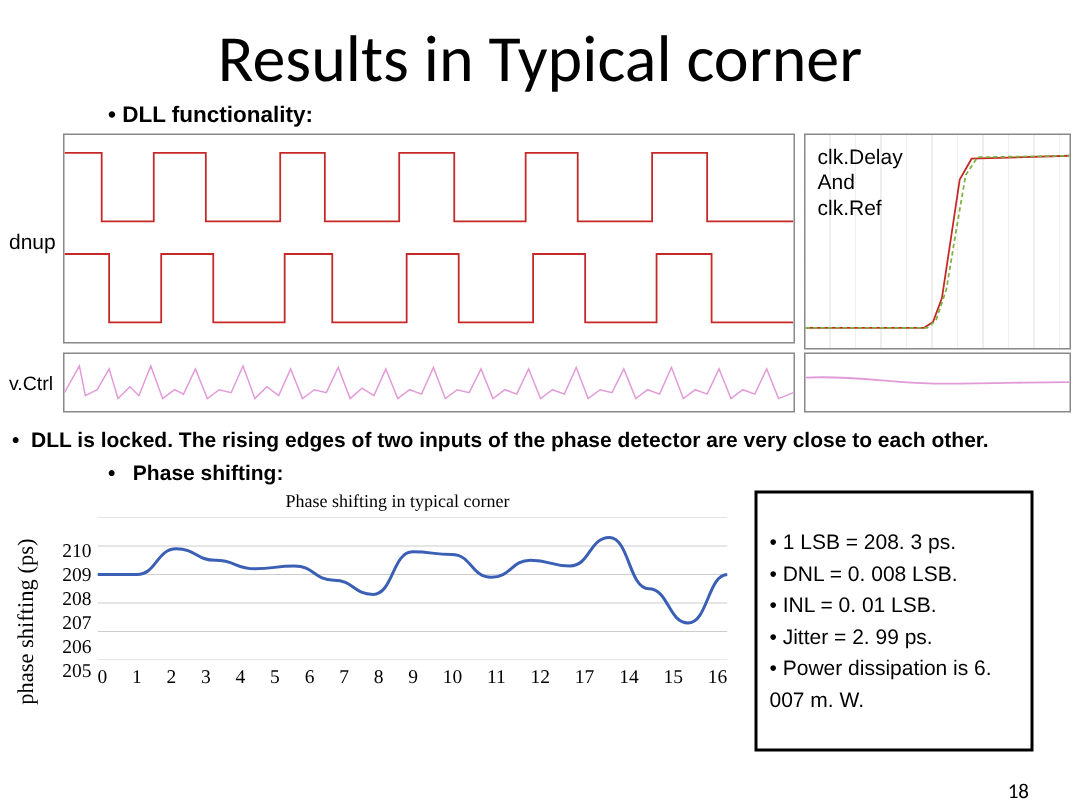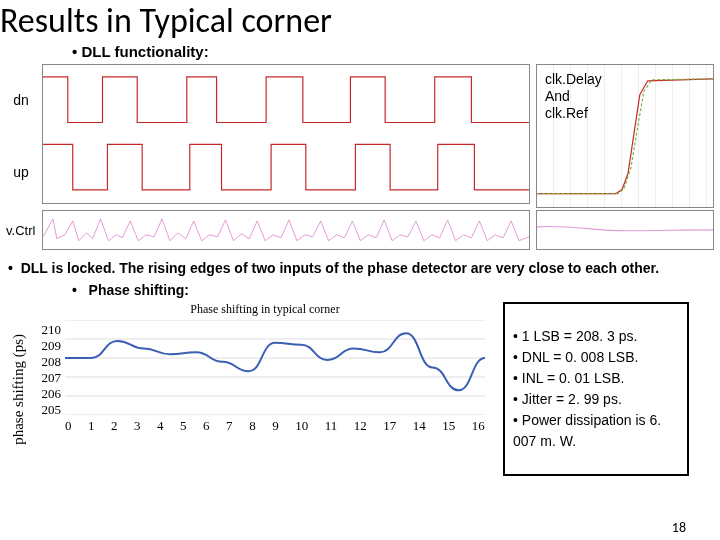--- a/index.html
+++ b/index.html
@@ -1,39 +1,39 @@
 <!DOCTYPE html>
 <html><head>
 <meta charset="utf-8">
 <style>
   * { box-sizing: border-box; margin: 0; padding: 0; }
   body { width: 720px; height: 540px; background: #fff; font-family: "Segoe UI", Arial, sans-serif; position: relative; overflow: hidden; }
-  .title { font-family: Calibri, Arial, sans-serif; font-size: 34px; text-align: left; padding: 0 0 2px; }
+  .title { font-family: Calibri, Arial, sans-serif; font-size: 44px; text-align: center; padding: 12px 0 2px; }
   .bullet { font-size: 15px; font-weight: bold; padding-left: 72px; }
   .bullet2 { font-size: 14px; font-weight: bold; padding-left: 72px; padding-top: 6px; padding-bottom: 4px; }
   .fullbullet { font-size: 14px; font-weight: bold; padding: 6px 4px 0 8px; }
   .signals { display: flex; padding: 4px 6px 2px 6px; gap: 6px; }
-  .sig-left { display: flex; flex-direction: column; justify-content: space-around; align-items: center; width: 30px; font-size: 14px; }
+  .sig-left { display: flex; justify-content: space-around; align-items: center; width: 30px; font-size: 14px; }
   .sig-mid { flex: 1; border: 1px solid #888; height: 140px; background: #fff; position: relative; }
   .sig-right { width: 178px; height: 144px; border: 1px solid #888; position: relative; background: repeating-linear-gradient(to right,#fff,#fff 16px,#eee 16px,#eee 17px),repeating-linear-gradient(to bottom,#fff,#fff 16px,#eee 16px,#eee 17px); }
   .sig-right-label { position: absolute; left: 8px; top: 6px; font-size: 14px; line-height: 1.2; }
   .sig-right svg { position: absolute; inset: 0; }
   .sig-mid svg { position: absolute; inset: 0; }
   .signals2 { display: flex; padding: 0 6px 4px 6px; gap: 6px; }
   .vc-left { display:flex; align-items:center; width:30px; font-size: 13px; }
   .vc-mid { flex:1; border: 1px solid #888; height: 40px; position: relative; background:#fff; }
   .vc-right { width:178px; height:40px; border:1px solid #888; position:relative; }
   .vc-mid svg, .vc-right svg { position:absolute; inset:0; }
   .chart-wrap { display: flex; padding: 0 6px 0 10px; gap: 8px; }
   .ylabel { display: flex; align-items: center; }
   .ylabel span { writing-mode: vertical-rl; transform: rotate(180deg); font-family: "Times New Roman", serif; font-size: 15px; }
   .chart { position: relative; width: 460px; height: 128px; }
   .chart-title { text-align: center; font-family: "Times New Roman", serif; font-size: 12px; }
   .chart svg { position: absolute; left: 0; top: 18px; }
-  .yaxis { position:absolute; left:0; top:20px; height:95px; display:flex; flex-direction:column; justify-content:space-between; font-family:"Times New Roman",serif; font-size:13px; text-align:right; width:26px; }
+  .yaxis { position:absolute; left:0; top:32px; height:95px; display:flex; flex-direction:column; justify-content:space-between; font-family:"Times New Roman",serif; font-size:13px; text-align:right; width:26px; }
   .xaxis { position:absolute; left:30px; bottom:-4px; width:420px; display:flex; justify-content:space-between; font-family:"Times New Roman",serif; font-size:13px; }
   .results { border: 2px solid #000; padding: 22px 8px; font-size: 14px; line-height: 1.5; width: 186px; }
   .results ul { list-style: none; }
   .results li::before { content: "• "; }
   .slidenum { position: absolute; right: 34px; bottom: 4px; font-size: 14px; font-family: Calibri, Arial, sans-serif; }
 </style>
 </head>
 <body>
 
 <div class="title">Results in Typical corner</div>

